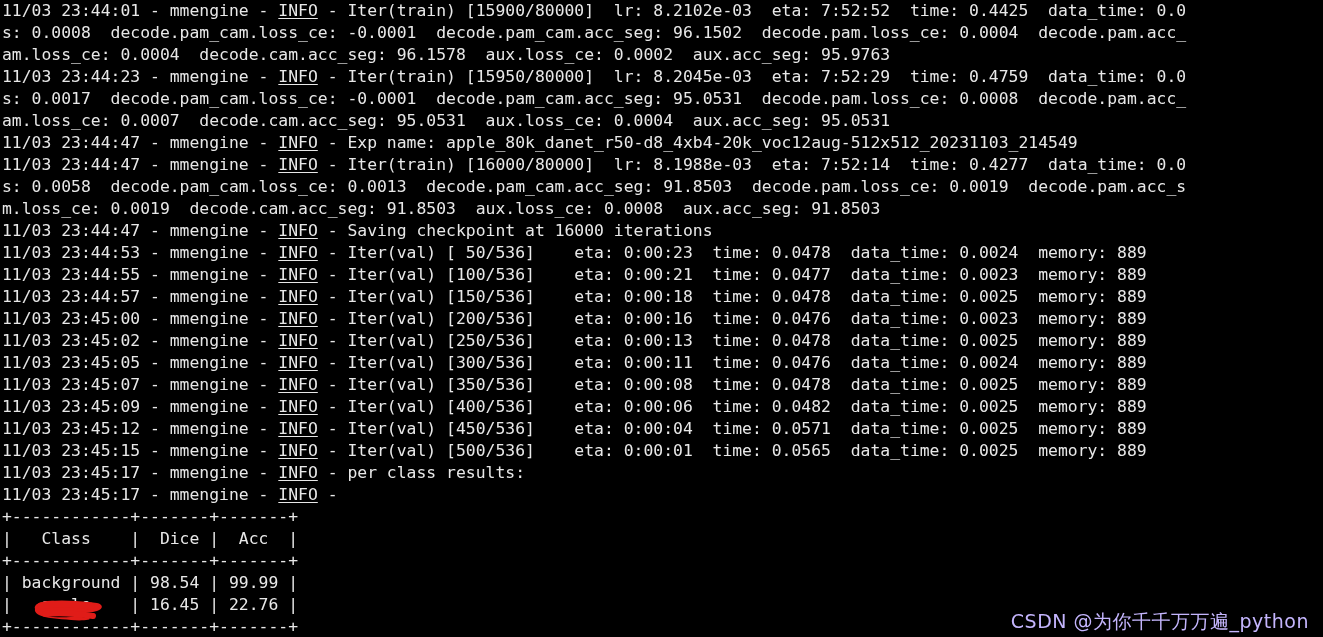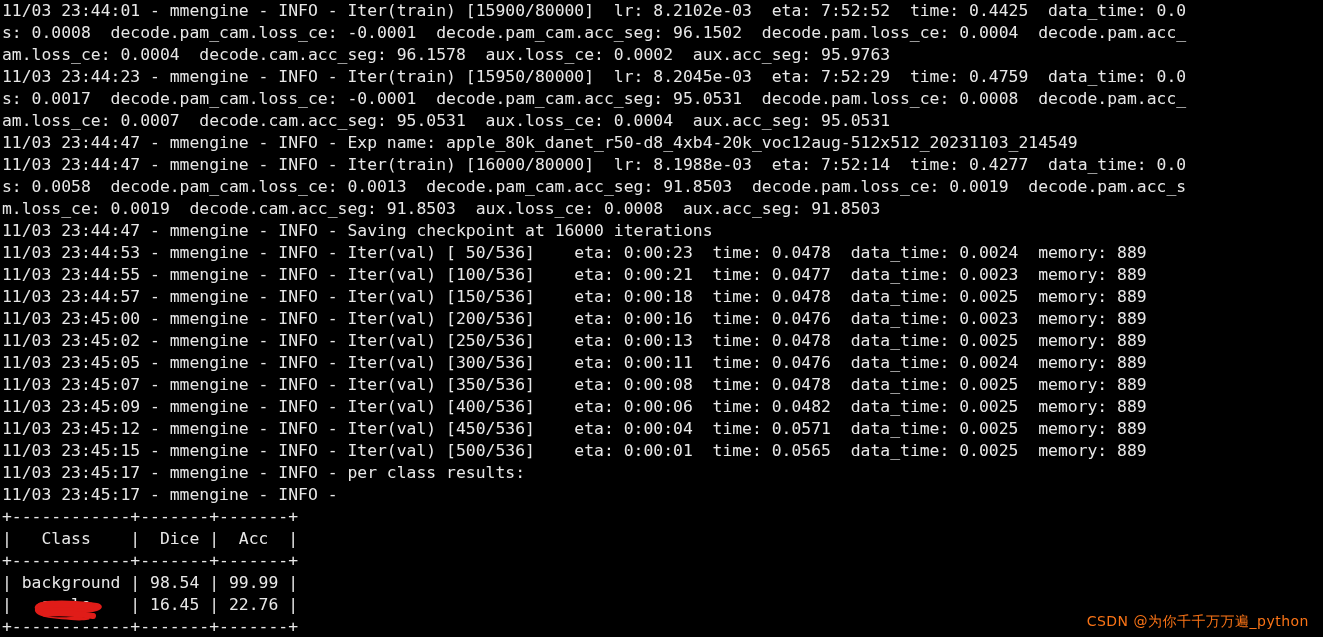--- a/index.html
+++ b/index.html
@@ -27,37 +27,38 @@
     top: 0px;
     width: 1400px;
     white-space: pre;
   }
   .line {
     height: 22px;
     white-space: pre;
     overflow: hidden;
   }
   .info-level {
+    text-decoration: underline;
     text-underline-offset: 2px;
   }
   .redaction {
     position: absolute;
     left: 31px;
     top: 596px;
     width: 74px;
     height: 27px;
     pointer-events: none;
   }
   .watermark {
     position: absolute;
     right: 14px;
     bottom: 5px;
     font-family: "DejaVu Sans", "Liberation Sans", sans-serif;
-    font-size: 14px;
-    color: #f97316;
+    font-size: 19px;
+    color: #c4b5fd;
     letter-spacing: 0.5px;
     white-space: nowrap;
   }
 </style>
 </head>
 <body>
 
 <div id="terminal">
 
   <div class="log-lines"><div class="line"><span>11/03 23:44:01 - mmengine - </span><span class="info-level">INFO</span><span> - Iter(train) [15900/80000]  lr: 8.2102e-03  eta: 7:52:52  time: 0.4425  data_time: 0.0</span></div><div class="line"><span>s: 0.0008  decode.pam_cam.loss_ce: -0.0001  decode.pam_cam.acc_seg: 96.1502  decode.pam.loss_ce: 0.0004  decode.pam.acc_</span></div><div class="line"><span>am.loss_ce: 0.0004  decode.cam.acc_seg: 96.1578  aux.loss_ce: 0.0002  aux.acc_seg: 95.9763</span></div><div class="line"><span>11/03 23:44:23 - mmengine - </span><span class="info-level">INFO</span><span> - Iter(train) [15950/80000]  lr: 8.2045e-03  eta: 7:52:29  time: 0.4759  data_time: 0.0</span></div><div class="line"><span>s: 0.0017  decode.pam_cam.loss_ce: -0.0001  decode.pam_cam.acc_seg: 95.0531  decode.pam.loss_ce: 0.0008  decode.pam.acc_</span></div><div class="line"><span>am.loss_ce: 0.0007  decode.cam.acc_seg: 95.0531  aux.loss_ce: 0.0004  aux.acc_seg: 95.0531</span></div><div class="line"><span>11/03 23:44:47 - mmengine - </span><span class="info-level">INFO</span><span> - Exp name: apple_80k_danet_r50-d8_4xb4-20k_voc12aug-512x512_20231103_214549</span></div><div class="line"><span>11/03 23:44:47 - mmengine - </span><span class="info-level">INFO</span><span> - Iter(train) [16000/80000]  lr: 8.1988e-03  eta: 7:52:14  time: 0.4277  data_time: 0.0</span></div><div class="line"><span>s: 0.0058  decode.pam_cam.loss_ce: 0.0013  decode.pam_cam.acc_seg: 91.8503  decode.pam.loss_ce: 0.0019  decode.pam.acc_s</span></div><div class="line"><span>m.loss_ce: 0.0019  decode.cam.acc_seg: 91.8503  aux.loss_ce: 0.0008  aux.acc_seg: 91.8503</span></div><div class="line"><span>11/03 23:44:47 - mmengine - </span><span class="info-level">INFO</span><span> - Saving checkpoint at 16000 iterations</span></div><div class="line"><span>11/03 23:44:53 - mmengine - </span><span class="info-level">INFO</span><span> - Iter(val) [ 50/536]    eta: 0:00:23  time: 0.0478  data_time: 0.0024  memory: 889</span></div><div class="line"><span>11/03 23:44:55 - mmengine - </span><span class="info-level">INFO</span><span> - Iter(val) [100/536]    eta: 0:00:21  time: 0.0477  data_time: 0.0023  memory: 889</span></div><div class="line"><span>11/03 23:44:57 - mmengine - </span><span class="info-level">INFO</span><span> - Iter(val) [150/536]    eta: 0:00:18  time: 0.0478  data_time: 0.0025  memory: 889</span></div><div class="line"><span>11/03 23:45:00 - mmengine - </span><span class="info-level">INFO</span><span> - Iter(val) [200/536]    eta: 0:00:16  time: 0.0476  data_time: 0.0023  memory: 889</span></div><div class="line"><span>11/03 23:45:02 - mmengine - </span><span class="info-level">INFO</span><span> - Iter(val) [250/536]    eta: 0:00:13  time: 0.0478  data_time: 0.0025  memory: 889</span></div><div class="line"><span>11/03 23:45:05 - mmengine - </span><span class="info-level">INFO</span><span> - Iter(val) [300/536]    eta: 0:00:11  time: 0.0476  data_time: 0.0024  memory: 889</span></div><div class="line"><span>11/03 23:45:07 - mmengine - </span><span class="info-level">INFO</span><span> - Iter(val) [350/536]    eta: 0:00:08  time: 0.0478  data_time: 0.0025  memory: 889</span></div><div class="line"><span>11/03 23:45:09 - mmengine - </span><span class="info-level">INFO</span><span> - Iter(val) [400/536]    eta: 0:00:06  time: 0.0482  data_time: 0.0025  memory: 889</span></div><div class="line"><span>11/03 23:45:12 - mmengine - </span><span class="info-level">INFO</span><span> - Iter(val) [450/536]    eta: 0:00:04  time: 0.0571  data_time: 0.0025  memory: 889</span></div><div class="line"><span>11/03 23:45:15 - mmengine - </span><span class="info-level">INFO</span><span> - Iter(val) [500/536]    eta: 0:00:01  time: 0.0565  data_time: 0.0025  memory: 889</span></div><div class="line"><span>11/03 23:45:17 - mmengine - </span><span class="info-level">INFO</span><span> - per class results:</span></div><div class="line"><span>11/03 23:45:17 - mmengine - </span><span class="info-level">INFO</span><span> -</span></div><div class="line"><span>+------------+-------+-------+</span></div><div class="line"><span>|   Class    |  Dice |  Acc  |</span></div><div class="line"><span>+------------+-------+-------+</span></div><div class="line"><span>| background | 98.54 | 99.99 |</span></div><div class="line"><span>|   apple    | 16.45 | 22.76 |</span></div><div class="line"><span>+------------+-------+-------+</span></div></div>

